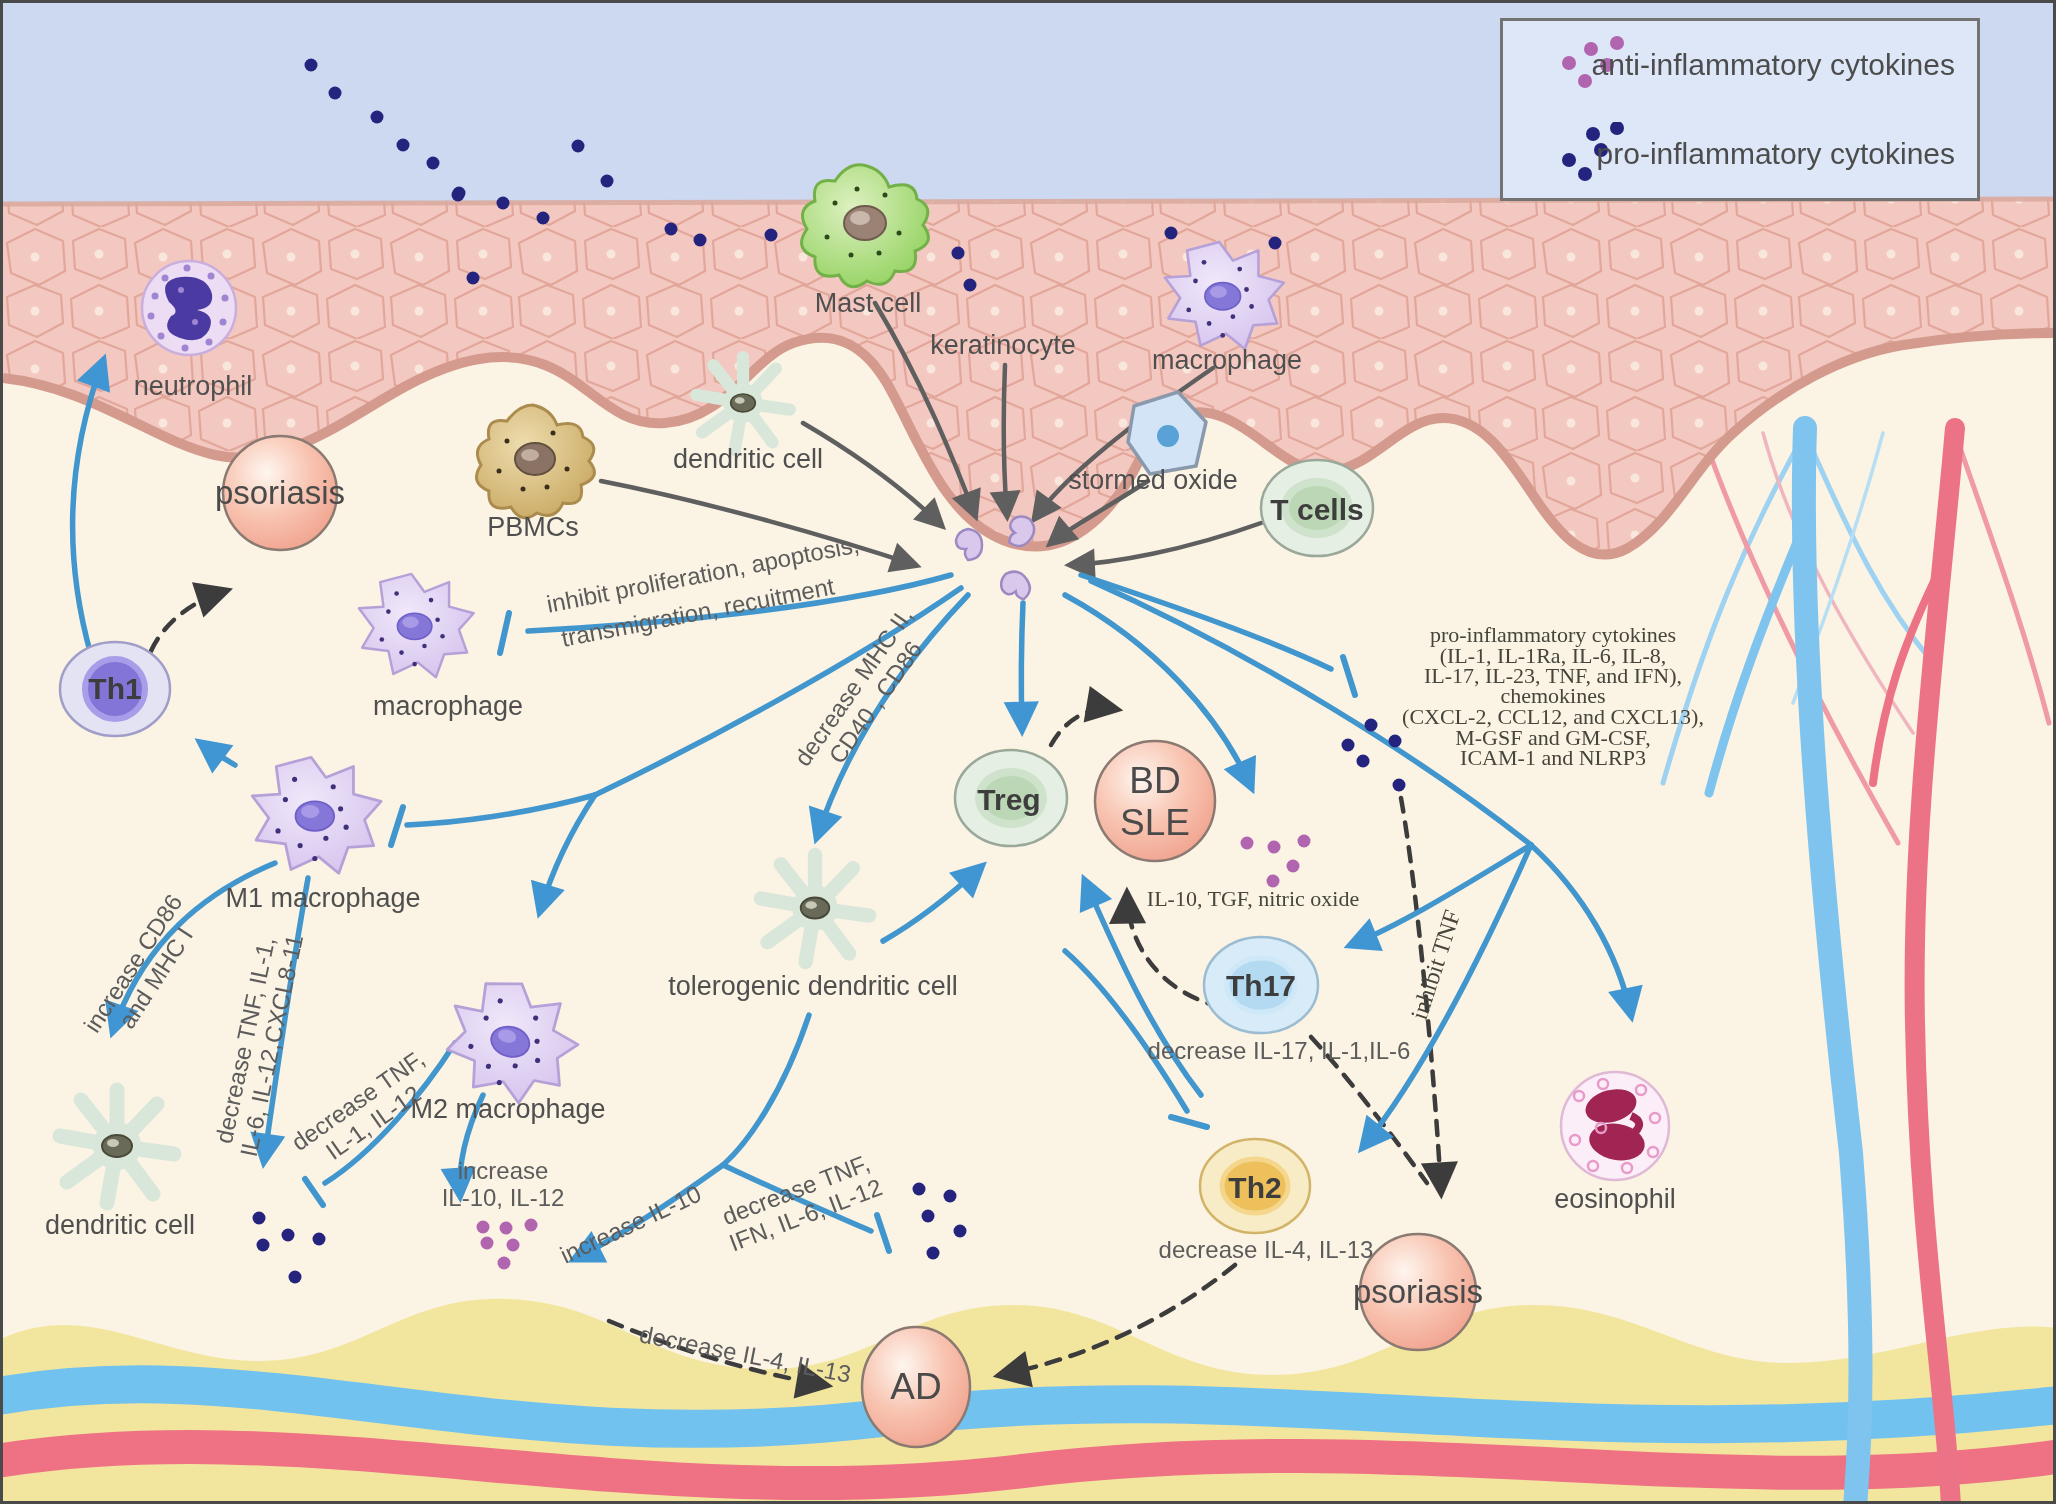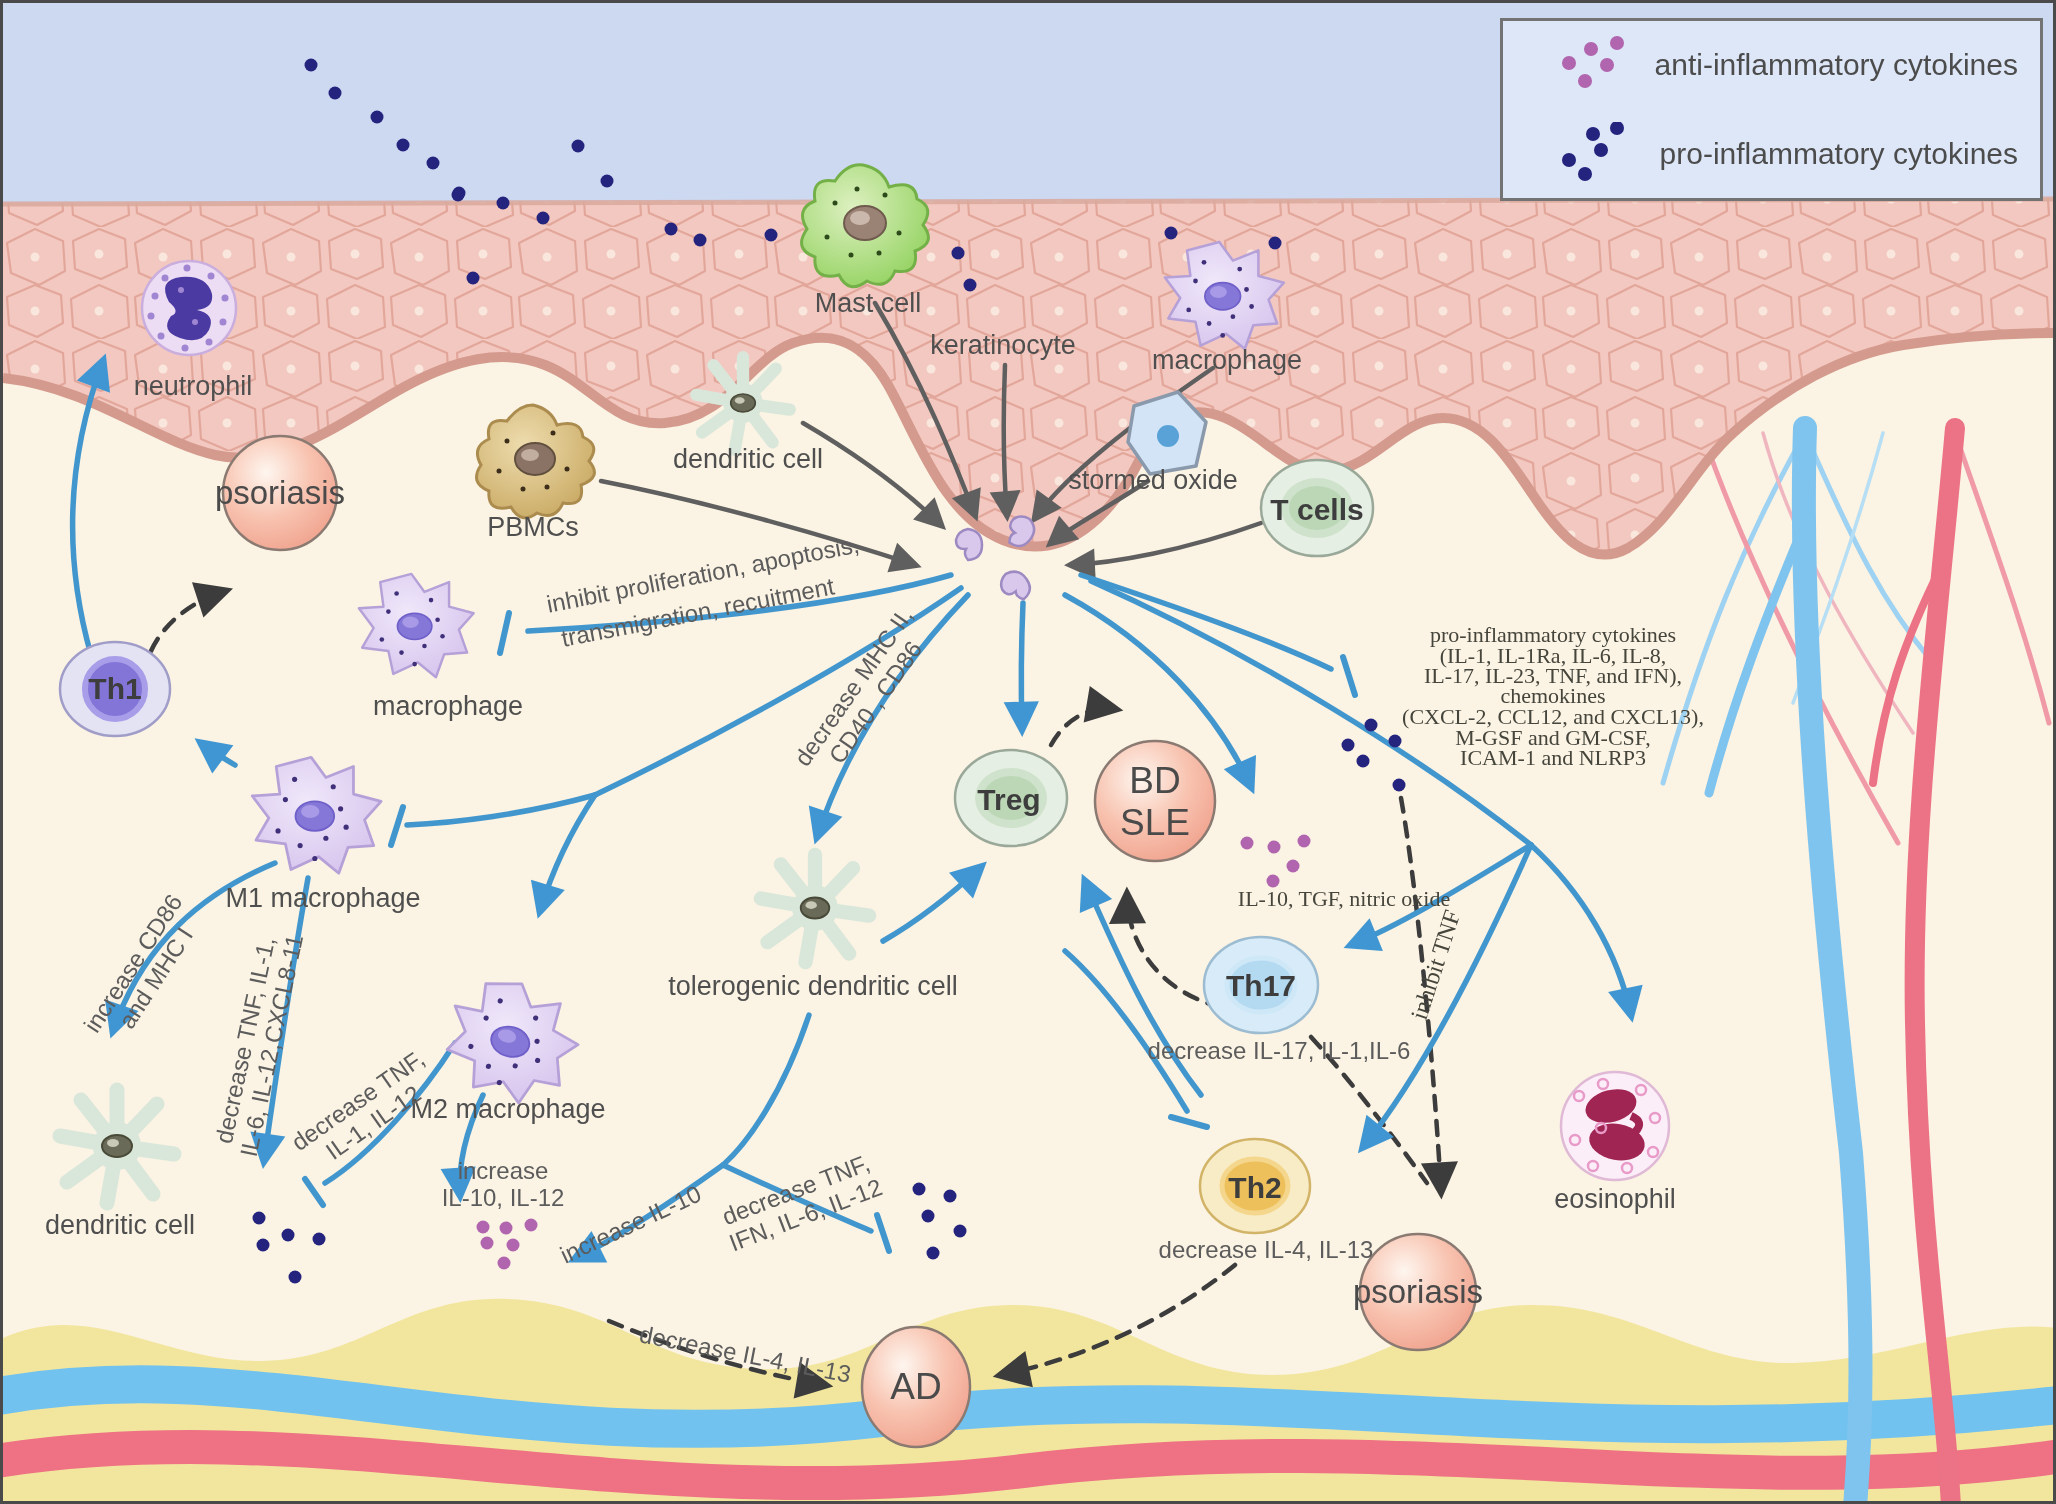--- a/index.html
+++ b/index.html
@@ -6,21 +6,21 @@
   #stage{position:relative;width:2056px;height:1504px;background:#fbf3e3;overflow:hidden;
          border:3px solid #4a4a4a;box-sizing:border-box;font-family:"Liberation Sans",sans-serif;}
   #bg{position:absolute;left:0;top:0;}
   .lbl{position:absolute;transform:translate(-50%,-50%);white-space:nowrap;
        font:27px "Liberation Sans",sans-serif;color:#4f4f4f;line-height:1.12;text-align:center;z-index:5;}
   .s24{font-size:24px;color:#5c5c5c;}
   .incell{font-size:30px;font-weight:700;color:#3d3d3d;}
   .dis{font-size:33px;color:#4a4a4a;}
   .huge{font-size:37px;color:#4a4a4a;}
   .ser{font-family:"Liberation Serif",serif;font-size:22px;color:#45453c;}
-  #legend{position:absolute;left:1497px;top:15px;width:543px;height:183px;z-index:6;
+  #legend{position:absolute;left:1497px;top:15px;width:480px;height:183px;z-index:6;
           background:#dde7f8;border:3px solid #737373;box-sizing:border-box;}
   .leg-row{position:absolute;left:0;width:100%;height:50%;}
   .leg-lab{position:absolute;right:22px;top:50%;transform:translateY(-50%);
            font-size:30px;color:#4c4c4c;white-space:nowrap;}
   .leg-dots{position:absolute;left:52px;top:50%;transform:translateY(-50%);}
 </style>
 </head>
 <body>
 
 <div id="stage">
@@ -443,21 +443,21 @@
 
 <div class="lbl s24" style="left:628px;top:1222px;transform:translate(-50%,-50%) rotate(-25deg);">increase IL-10</div>
 
 <div class="lbl s24" style="left:798px;top:1200px;transform:translate(-50%,-50%) rotate(-21deg);">
   <div>decrease TNF,</div>
   <div>IFN, IL-6, IL-12</div>
 </div>
 
 <div class="lbl s24" style="left:742px;top:1352px;transform:translate(-50%,-50%) rotate(11deg);">decrease IL-4, IL-13</div>
 
-<div class="lbl ser" style="left:1341px;top:896px;">IL-10, TGF, nitric oxide</div>
+<div class="lbl ser" style="left:1250px;top:896px;">IL-10, TGF, nitric oxide</div>
 <div class="lbl s24" style="left:1276px;top:1048px;">decrease IL-17, IL-1,IL-6</div>
 <div class="lbl s24" style="left:1263px;top:1247px;">decrease IL-4, IL-13</div>
 <div class="lbl ser" style="left:1433px;top:962px;transform:translate(-50%,-50%) rotate(-72deg);font-size:24px;">inhibit TNF</div>
 
 <div class="lbl ser" style="left:1550px;top:632px;">pro-inflammatory cytokines</div>
 <div class="lbl ser" style="left:1550px;top:653px;">(IL-1, IL-1Ra, IL-6, IL-8,</div>
 <div class="lbl ser" style="left:1550px;top:673px;">IL-17, IL-23, TNF, and IFN),</div>
 <div class="lbl ser" style="left:1550px;top:693px;">chemokines</div>
 <div class="lbl ser" style="left:1550px;top:714px;">(CXCL-2, CCL12, and CXCL13),</div>
 <div class="lbl ser" style="left:1550px;top:735px;">M-GSF and GM-CSF,</div>

